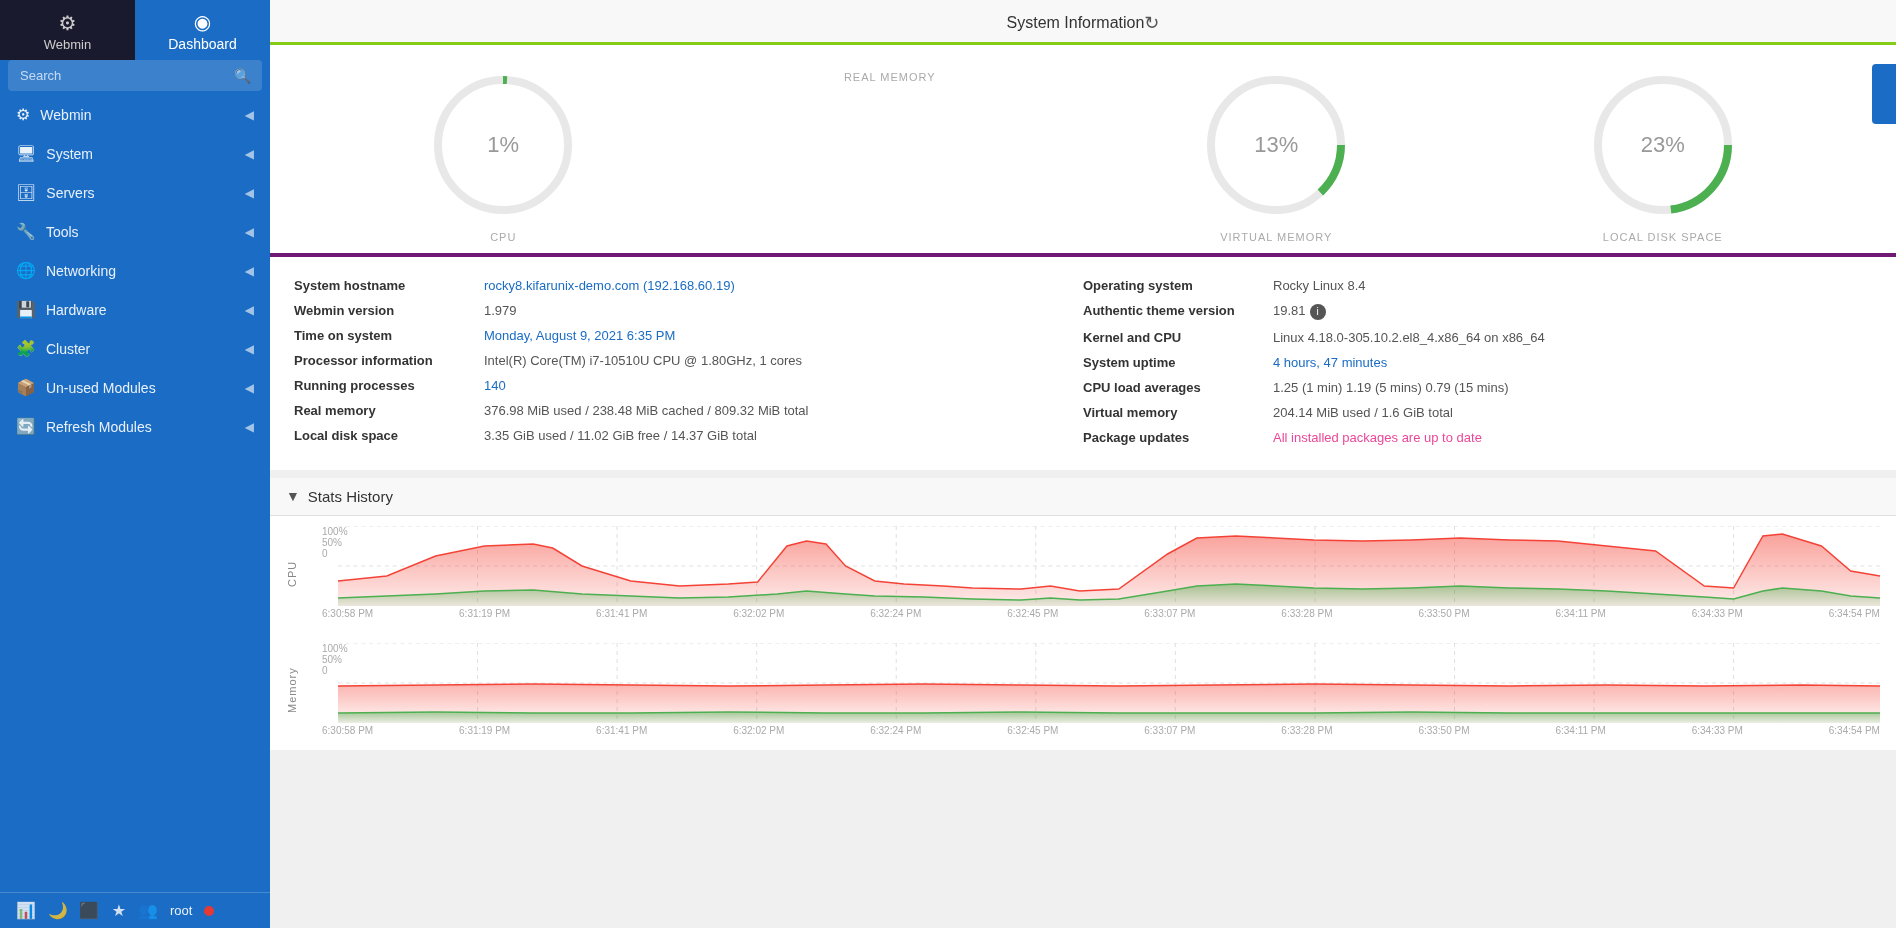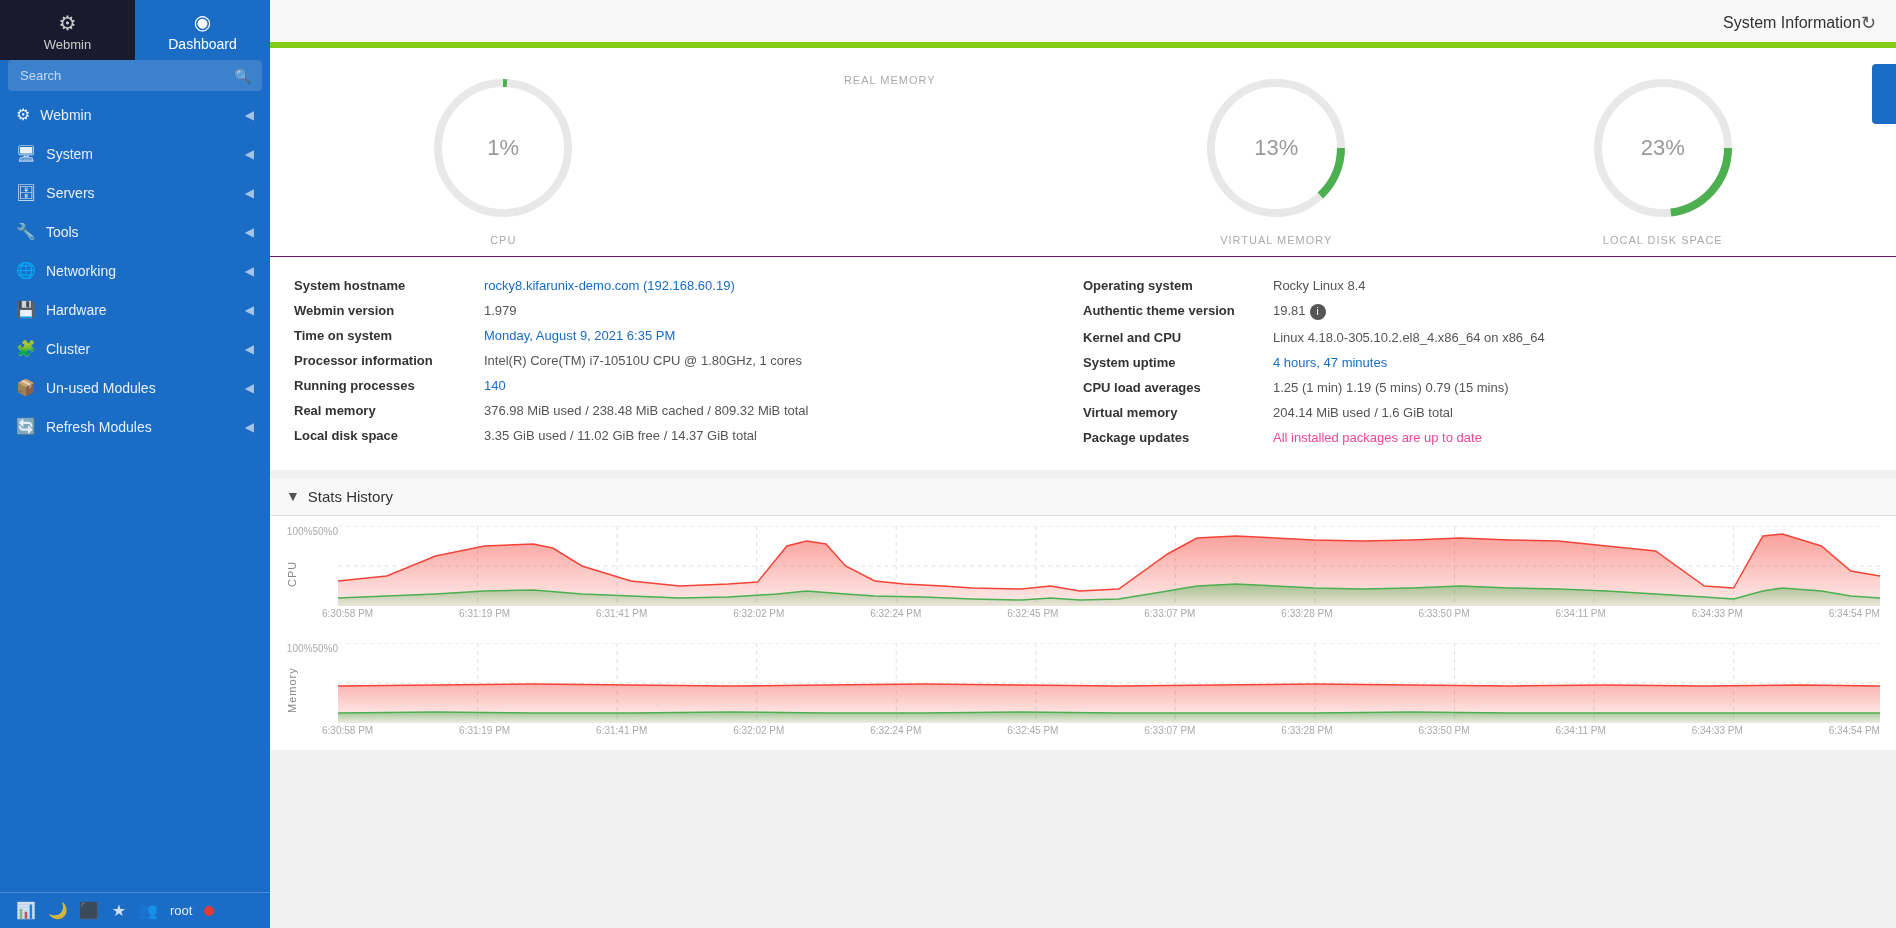--- a/index.html
+++ b/index.html
@@ -125,24 +125,24 @@
 
     
     #system-info-panel {
       background: #fff;
       margin: 0;
       padding: 0;
     }
     #system-info-header {
       display: flex;
       align-items: center;
-      justify-content: flex-end;
+      justify-content: center;
       padding: 12px 20px 8px 20px;
       background: #f8f8f8;
-      border-bottom: 6px solid #84cc16;
+      border-bottom: 3px solid #84cc16;
     }
     #system-info-header h2 {
       font-size: 16px;
       font-weight: 500;
       color: #333;
     }
     #refresh-btn {
       font-size: 18px;
       color: #555;
       cursor: pointer;
@@ -189,21 +189,21 @@
       text-transform: uppercase;
     }
 
     
     #sysinfo-table {
       display: grid;
       grid-template-columns: 1fr 1fr;
       padding: 16px 24px 20px 24px;
       gap: 20px 0;
       background: #fff;
-      border-top: 1px solid #701a75;
+      border-top: 4px solid #701a75;
     }
     .sysinfo-row {
       display: flex;
       align-items: flex-start;
       padding: 5px 16px 5px 0;
     }
     .sysinfo-key {
       font-weight: 600;
       color: #333;
       min-width: 190px;
@@ -269,26 +269,26 @@
       text-align: center;
       width: 20px;
       letter-spacing: 1px;
     }
     .chart-area {
       flex: 1;
       position: relative;
     }
     .chart-yaxis {
       position: absolute;
-      left: 0;
+      left: 16px;
       top: 0;
       height: 100%;
       display: flex;
-      flex-direction: row;
-      justify-content: flex-end;
+      flex-direction: column;
+      justify-content: flex-start;
       font-size: 10px;
       color: #aaa;
       padding-bottom: 18px;
       width: 32px;
     }
     .chart-inner {
       margin-left: 32px;
       position: relative;
       height: 80px;
     }

